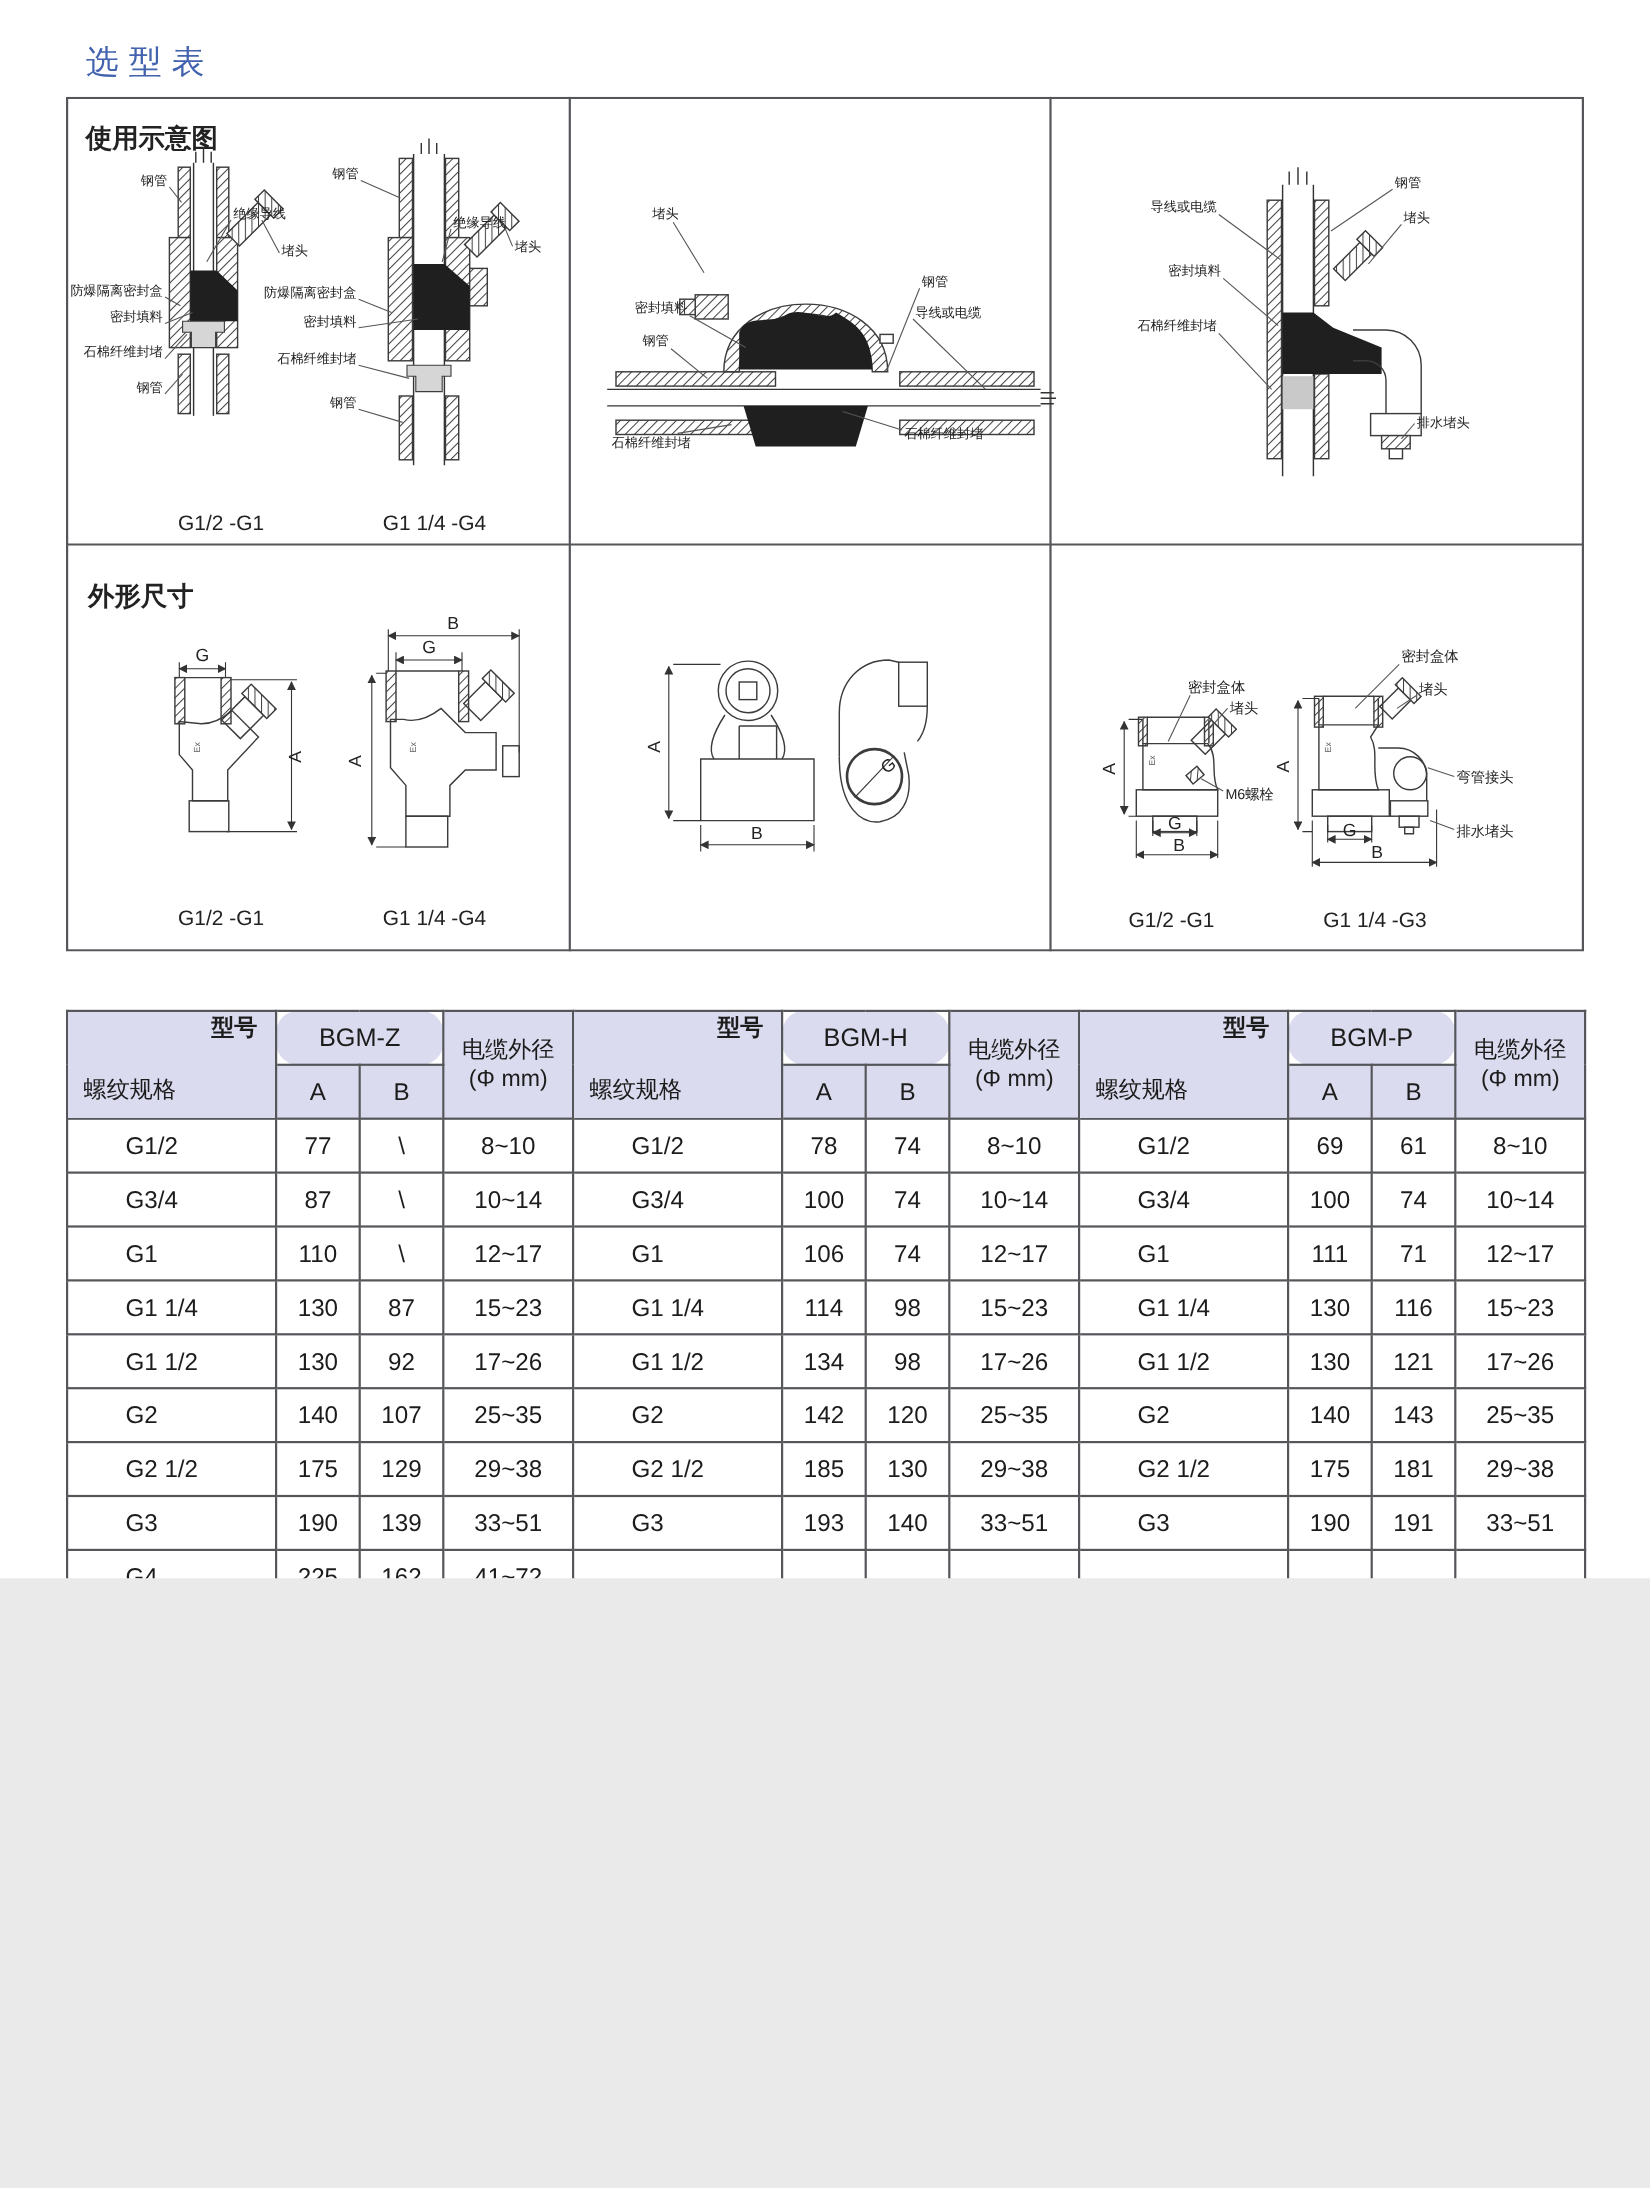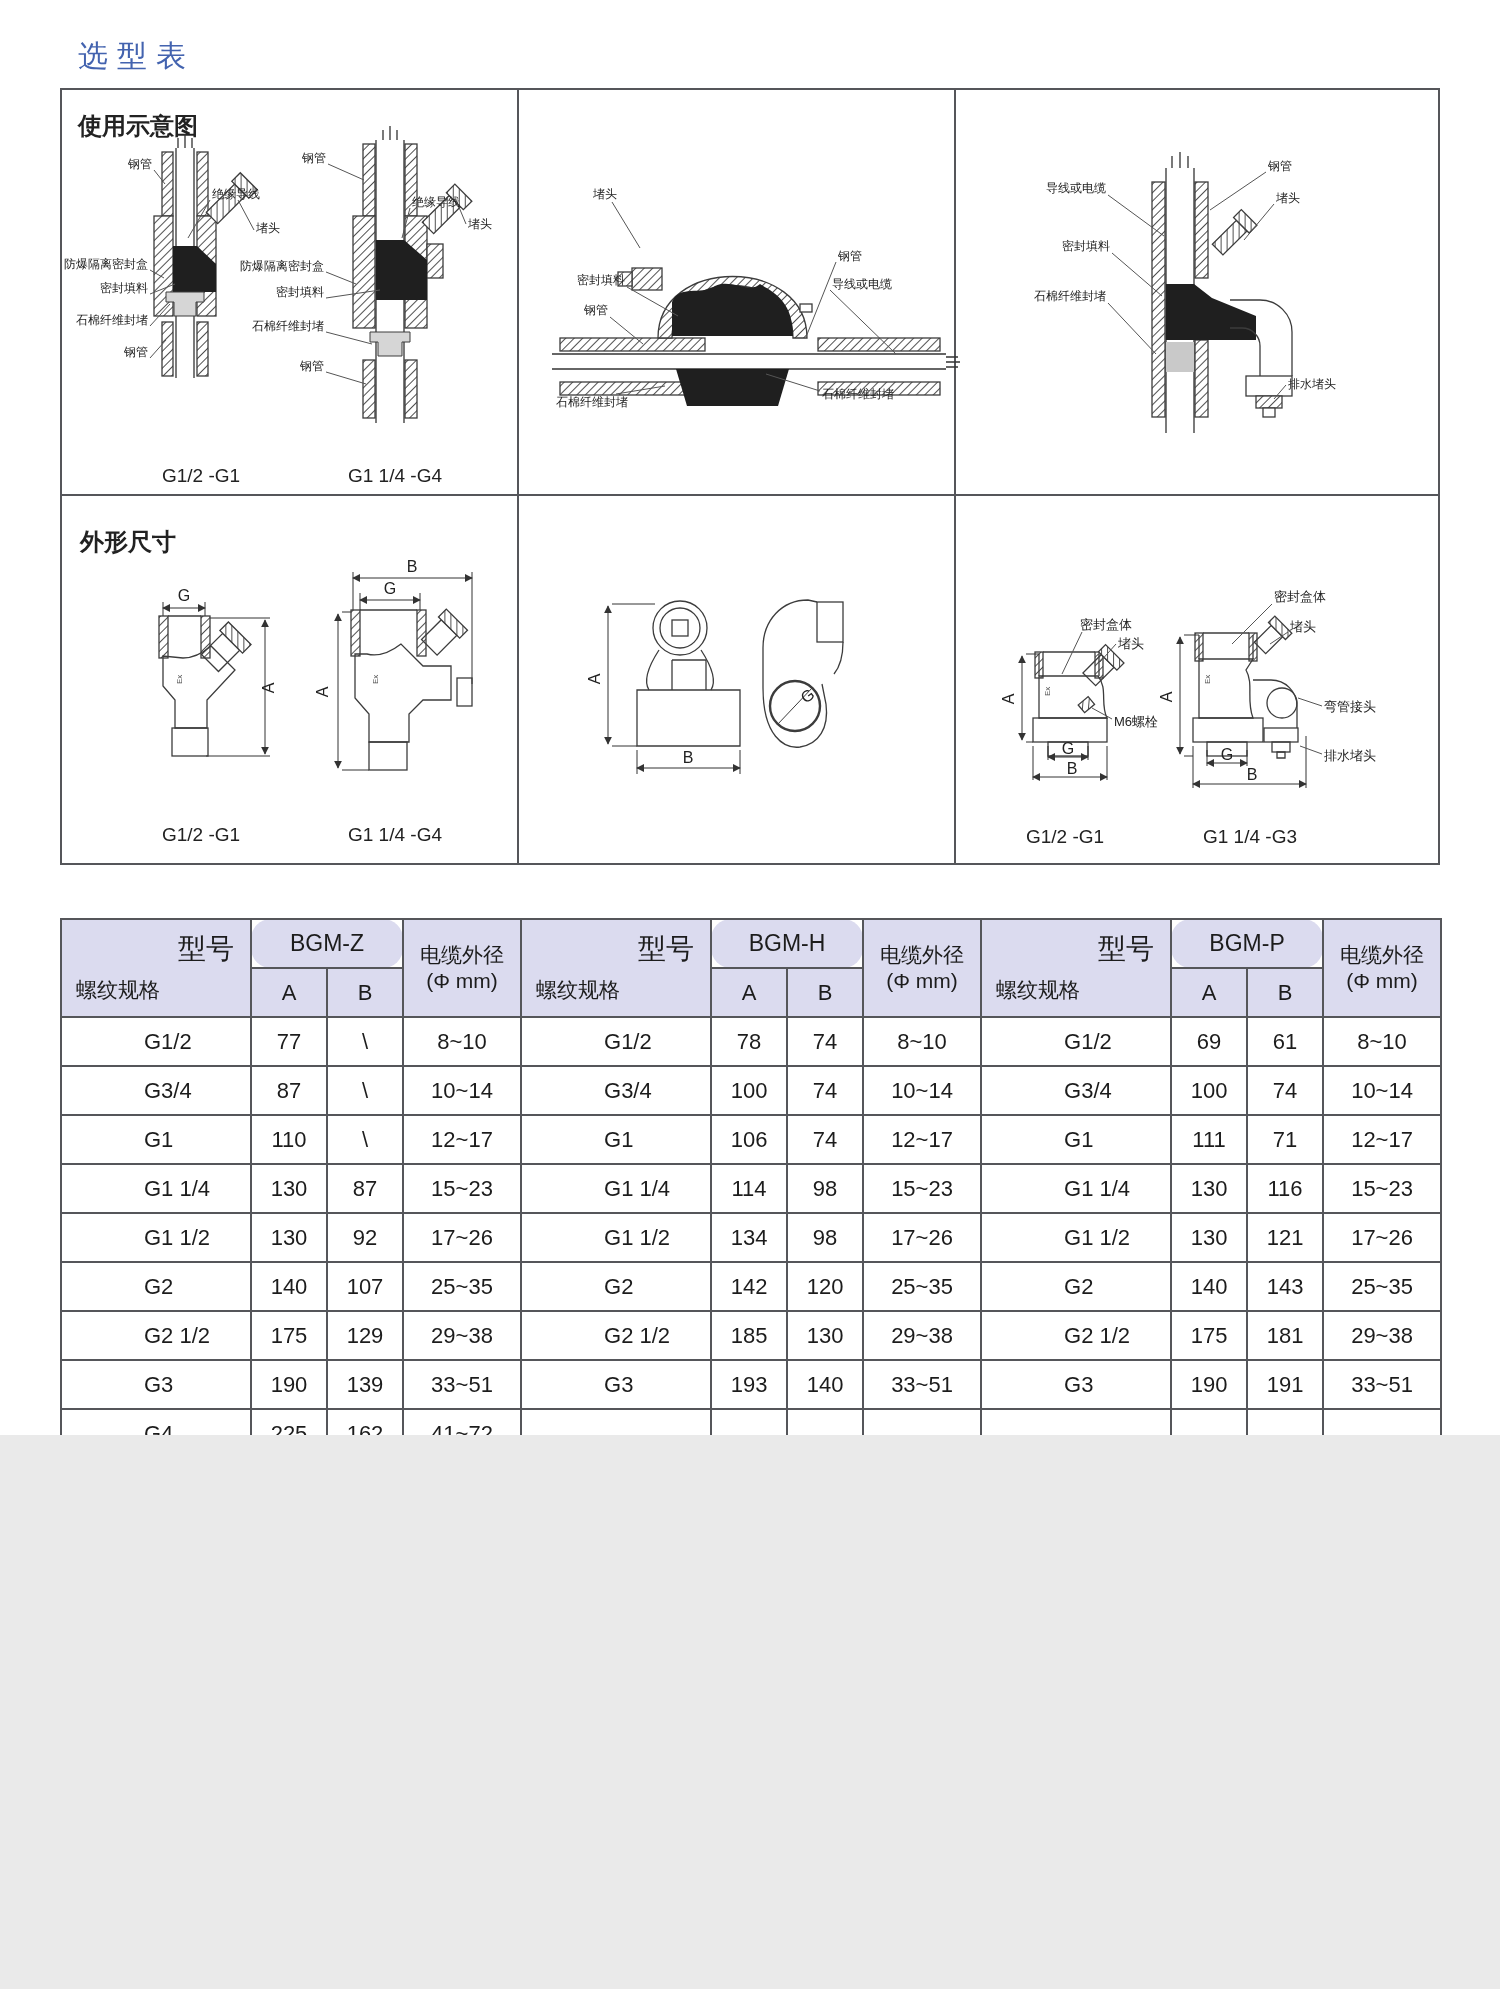--- a/index.html
+++ b/index.html
@@ -13,31 +13,31 @@
   .cn13{font-size:13px;}
   .cap{font-size:19px;}
   .dimL{font-size:16px;}
   .exS{font-size:8px;fill:#555;}
   .hd{font-size:24px;font-weight:bold;}
   
   .sel-table{position:absolute;left:60px;top:918px;border-collapse:collapse;table-layout:fixed;width:1380px;}
   .sel-table th,.sel-table td{border:2px solid #55565a;font-size:22px;font-weight:normal;
       height:47px;padding:0;overflow:hidden;white-space:nowrap;}
   .sel-table thead th{background:#dbdbef;}
-  .sel-table td.spec{text-align:left;padding-left:82px;margin-left:44px;}
+  .sel-table td.spec{text-align:left;padding-left:52px;margin-left:44px;}
   .sel-table td.num,.sel-table td.od{text-align:center;}
   th.model{font-size:23px;border-radius:20px;}
   th.odh div{line-height:26px;font-size:21px;text-align:center;}
   th.corner{position:relative;background:
      linear-gradient(to bottom right,
         rgba(0,0,0,0) calc(50% - 1.2px),
         #55565a calc(50% - 1.2px),
         #55565a calc(50% + 1.2px),
         rgba(0,0,0,0) calc(50% + 1.2px)) #dbdbef;}
-  th.corner .tr{position:absolute;top:10px;right:16px;font-size:28px;}
+  th.corner .tr{position:absolute;top:0;right:16px;font-size:21px;font-weight:bold;}
   th.corner .bl{position:absolute;bottom:12px;left:14px;font-size:21px;}
 </style>
 </head>
 <body>
 
 <div class="page">
 
   <div class="page-title">选型表</div>
 
   <div class="diagram-wrap">

